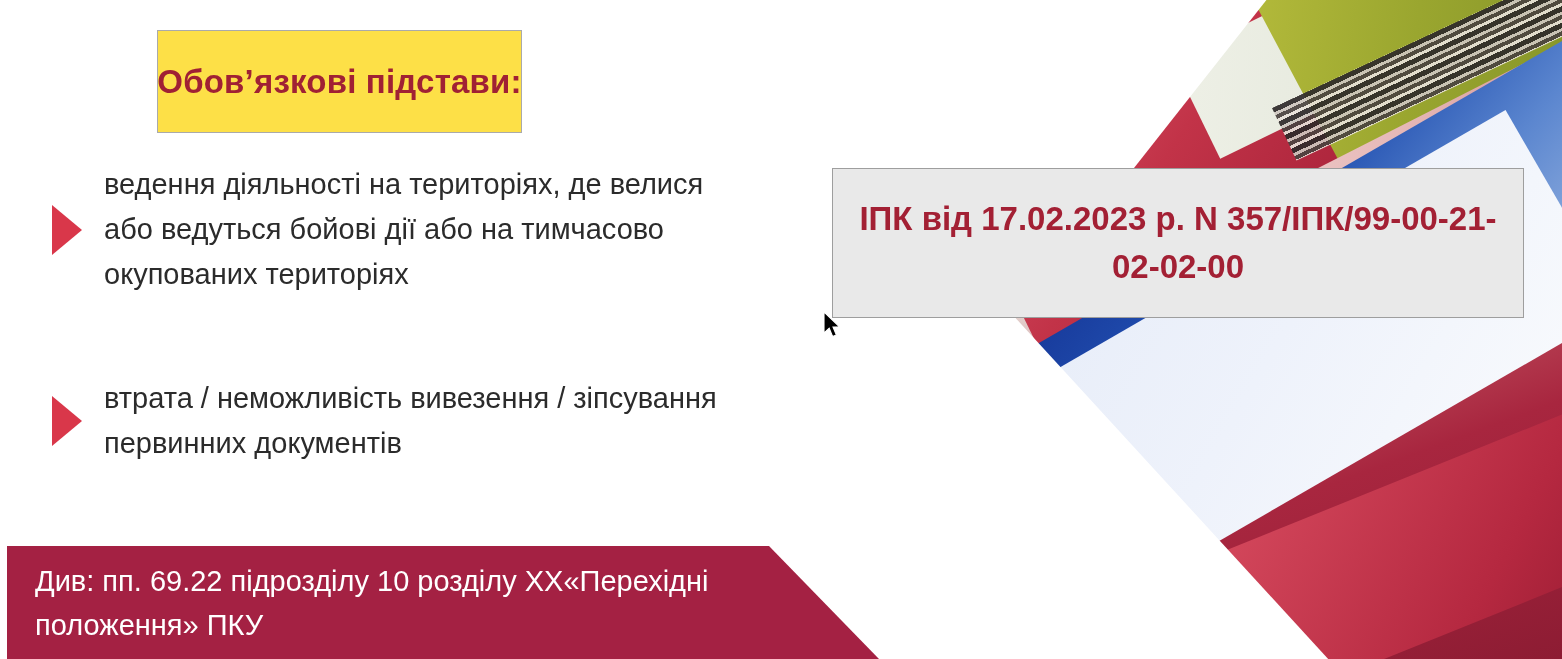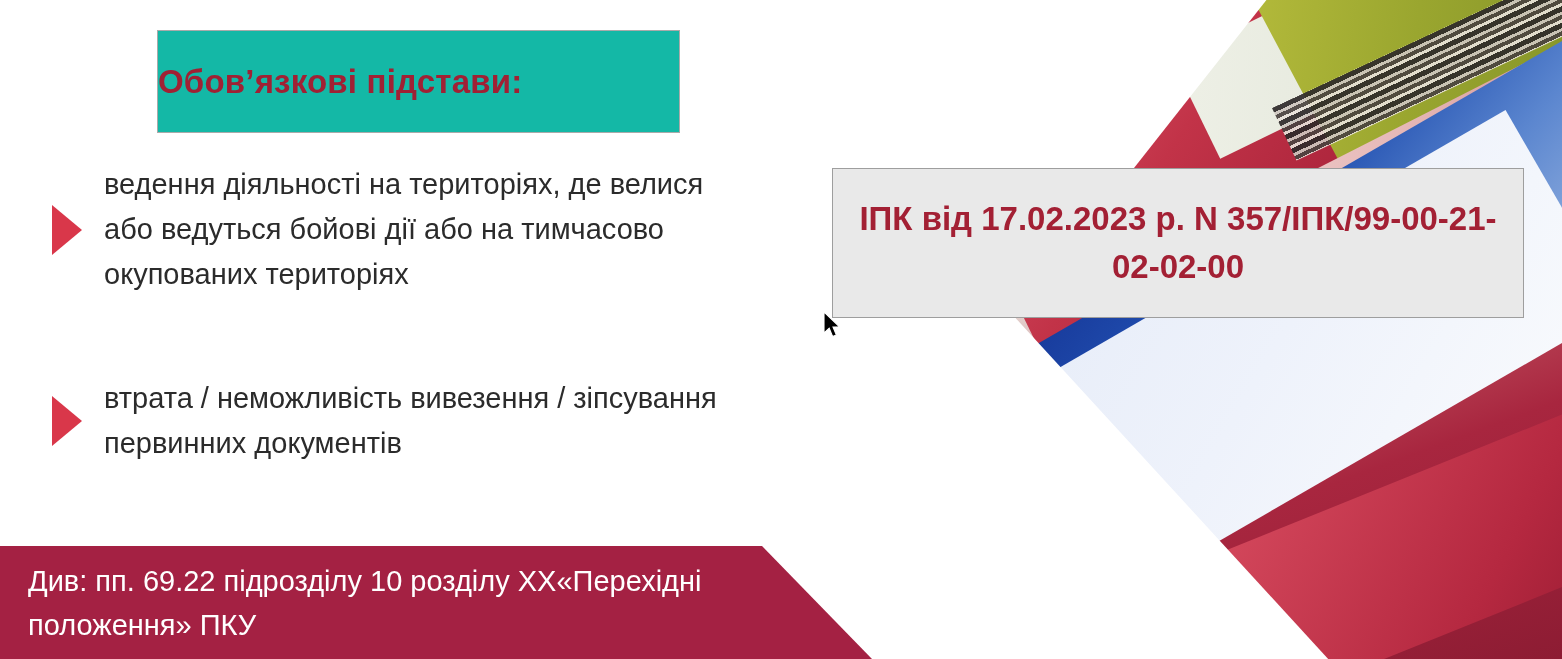--- a/index.html
+++ b/index.html
@@ -143,26 +143,26 @@
     width: 500px; height: 160px;
     background: linear-gradient(140deg, #d4485c 0%, #b52840 60%, #90182e 100%);
     transform: rotate(-22deg);
     transform-origin: left top;
   }
 
   
   #heading-box {
     position: absolute;
     left: 157px; top: 30px;
-    width: 523px; height: 103px;
-    background: #14b8a6;
+    width: 365px; height: 103px;
+    background: #fde047;
     border: 1px solid #aaaaaa;
     display: flex;
     align-items: center;
-    justify-content: flex-start;
+    justify-content: center;
   }
   #heading-text {
     color: #a02134;
     font-size: 33px;
     font-weight: bold;
     letter-spacing: .2px;
     white-space: nowrap;
   }
 
   
@@ -207,21 +207,21 @@
     color: #a32034;
     font-size: 33px;
     font-weight: bold;
     line-height: 48px;
     text-align: center;
   }
 
   
   #banner {
     position: absolute;
-    left: 0; top: 546px;
+    left: 7px; top: 546px;
     width: 880px; height: 113px;
     background: #a42143;
     clip-path: polygon(0 0, 762px 0, 872px 113px, 0 113px);
     z-index: 25;
     display: flex;
     align-items: center;
   }
   #banner-text {
     color: #ffffff;
     font-size: 29px;

